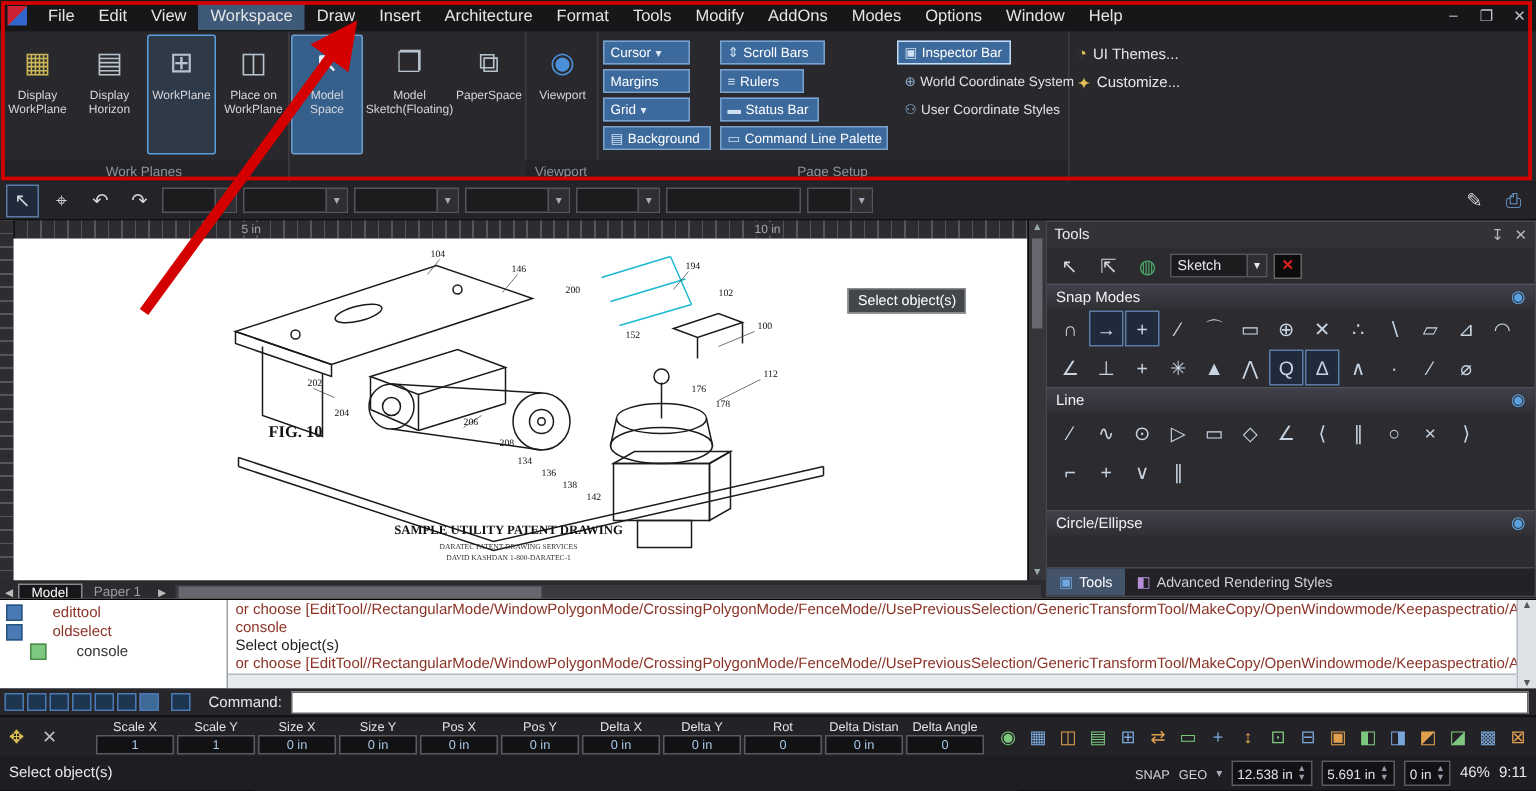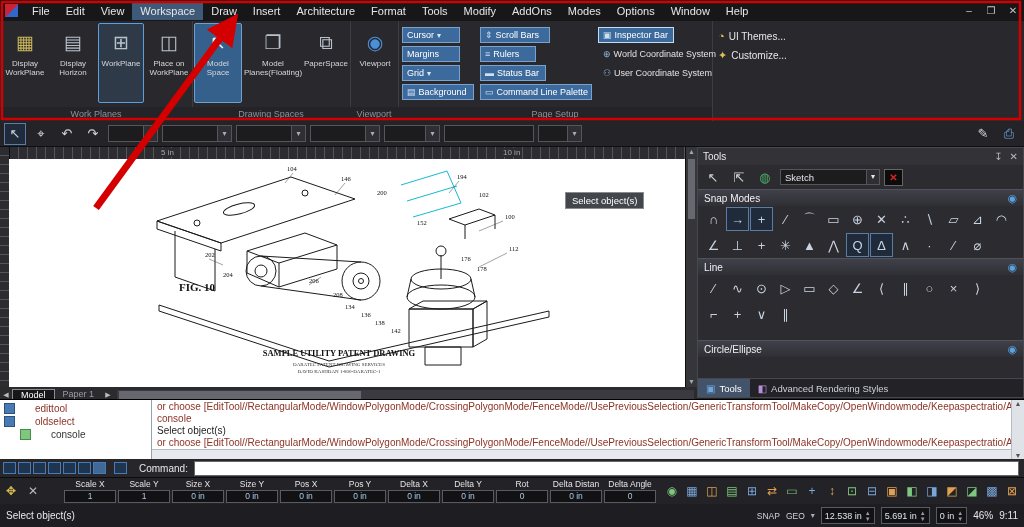--- a/index.html
+++ b/index.html
@@ -43,21 +43,21 @@
   .canvas{position:absolute;top:159px;left:9px;width:676px;height:228px;background:#fff;}
   .tooltip{position:absolute;left:556px;top:33px;background:#43474c;border:1px solid #8a8a90;color:#fff;font-size:9.5px;padding:2px 6px;white-space:nowrap;}
   .vscroll{position:absolute;top:147px;left:685px;width:12px;height:240px;background:#35353a;border-left:1px solid #0e0e10;font-size:7px;color:#9aa;box-sizing:border-box;}
   .vscroll .arr{height:10px;text-align:center;line-height:10px;}
   .vscroll .vthumb{margin:2px 2px;height:60px;background:#67676f;}
   
   .toolspanel{position:absolute;top:147px;left:697px;width:327px;height:251px;background:#2b2b30;border:1px solid #47474f;box-sizing:border-box;}
   .tp-header{height:17px;display:flex;align-items:center;padding:0 5px;font-size:10px;color:#e8e8ec;background:#323237;}
   .tp-hicons{margin-left:auto;display:flex;gap:7px;color:#b8b8c0;font-size:10px;}
   .tp-toolbar{height:24px;display:flex;align-items:center;gap:4px;padding:0 4px;}
-  .tp-combo{width:100px;height:16px;background:#1c1c1f;border:1px solid #55555c;display:flex;align-items:center;font-size:9.5px;color:#e8e8ec;padding-left:4px;box-sizing:border-box;gap:13px;}
+  .tp-combo{width:65px;height:16px;background:#1c1c1f;border:1px solid #55555c;display:flex;align-items:center;font-size:9.5px;color:#e8e8ec;padding-left:4px;box-sizing:border-box;gap:13px;}
   .tp-combo .caret{margin-left:auto;width:12px;text-align:center;font-size:8px;background:#2e2e33;height:14px;line-height:14px;border-left:1px solid #55555c;}
   .stylebox{width:17px;height:15px;background:#0c0c0c;color:#d22;font-size:10px;display:flex;align-items:center;justify-content:center;border:1px solid #666;font-weight:bold;}
   .sechdr{height:16px;background:linear-gradient(#40404a,#2f2f35);border-top:1px solid #515159;display:flex;align-items:center;padding:0 6px;font-size:10px;color:#f0f0f4;justify-content:space-between;}
   .sechdr .secbtn{margin-left:auto;color:#5aa2e0;font-size:11px;line-height:11px;}
   .pgrid{display:flex;padding:1px 4px;gap:1px;}
   .pico{width:23px;height:24px;display:flex;align-items:center;justify-content:center;font-size:13px;color:#c9d4e2;border:1px solid transparent;box-sizing:border-box;}
   .pico.pressed{background:#1f2b3a;border-color:#5a7da5;}
   .tp-spacer{height:13px;}
   .tp-tabs{position:absolute;bottom:0;left:0;right:0;height:18px;display:flex;background:#222227;border-top:1px solid #47474f;font-size:9.5px;align-items:stretch;}
   .tp-tab{display:flex;align-items:center;gap:4px;padding:0 8px;color:#cfd2d8;}
@@ -162,28 +162,27 @@
     </div>
 
     <div class="rgroup" style="left:192px;width:158px">
       <div class="rbtns">
         <div class="rbtn on" style="width:48px">
           <span class="ricon" style="color:#e8f0f8">↖</span>
           <span class="rlabel">Model Space</span>
         </div>
         <div class="rbtn" style="width:58px">
           <span class="ricon">❐</span>
-          <span class="rlabel">Model Planes(Floating)</span>
+          <span class="rlabel">Model Sketch(Floating)</span>
         </div>
         <div class="rbtn" style="width:44px">
           <span class="ricon">⧉</span>
           <span class="rlabel">PaperSpace</span>
         </div>
       </div>
-      <div class="glabel">Drawing Spaces</div>
     </div>
 
     <div class="rgroup" style="left:350px;width:48px">
       <div class="rbtns">
         <div class="rbtn">
           <span class="ricon" style="color:#4a90d9">◉</span>
           <span class="rlabel">Viewport</span>
         </div>
       </div>
       <div class="glabel">Viewport</div>
@@ -227,21 +226,21 @@
       <div class="tgl hl" style="left:200px;top:6px;width:76px">
         <span class="ticon">▣</span>
         <span>Inspector Bar</span>
       </div>
       <div class="tgl plain" style="left:200px;top:25px;width:112px">
         <span class="ticon" style="color:#8fb4da">⊕</span>
         <span>World Coordinate System</span>
       </div>
       <div class="tgl plain" style="left:200px;top:44px;width:112px">
         <span class="ticon" style="color:#8fb4da">⚇</span>
-        <span>User Coordinate System</span>
+        <span>User Coordinate Styles</span>
       </div>
       <div class="glabel">Page Setup</div>
     </div>
 
     <div class="rtextbtn" style="left:718px;top:9px">
       <span class="ticon">◔</span>
       <span>UI Themes...</span>
     </div>
     <div class="rtextbtn" style="left:718px;top:28px">
       <span class="ticon">✦</span>

